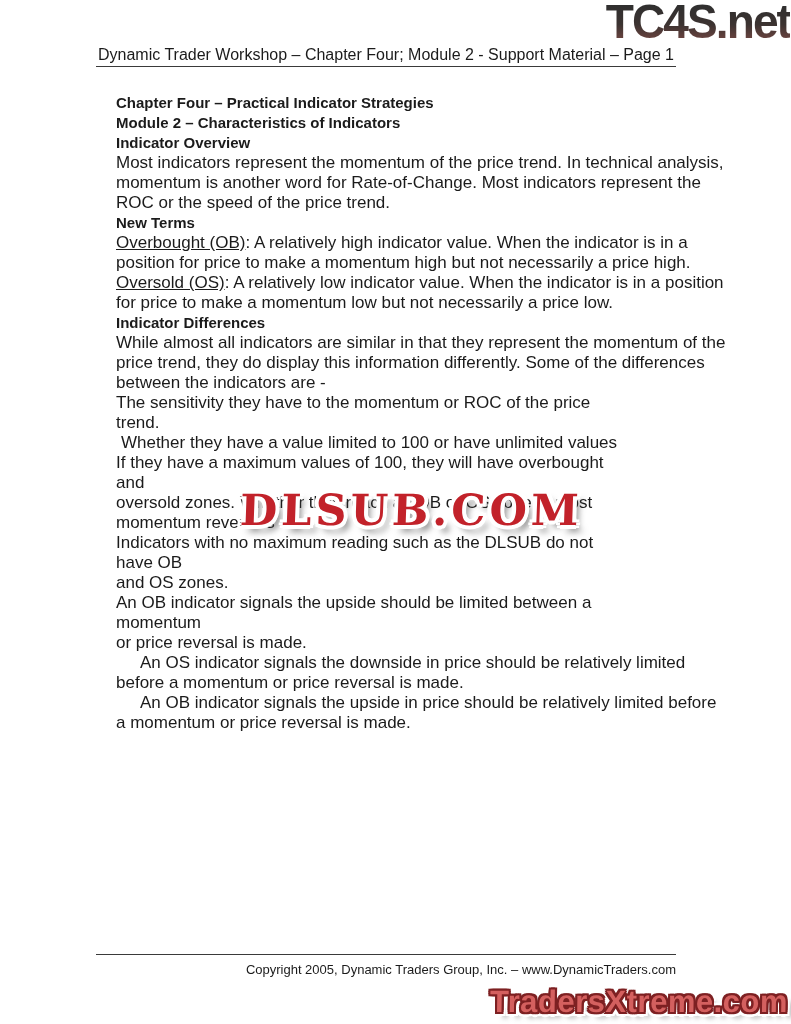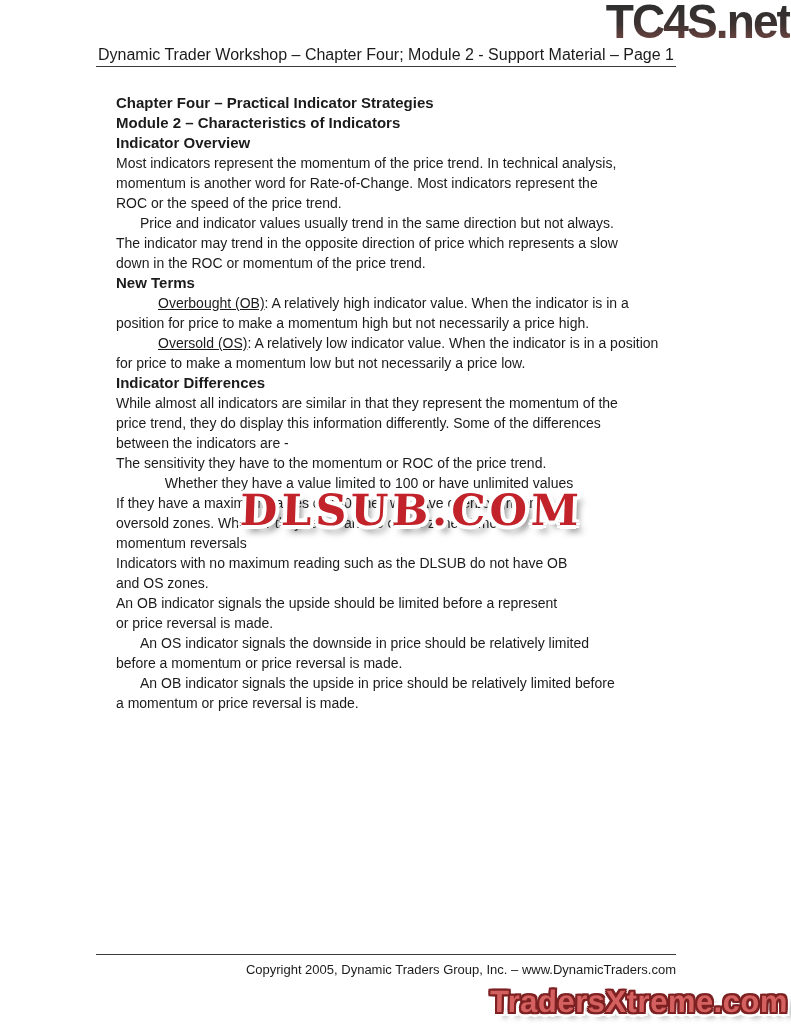--- a/index.html
+++ b/index.html
@@ -50,21 +50,21 @@
   }
 
   
   .doc {
     position: relative;
     padding: 93px 53px 0 116px;
     z-index: 1;
   }
   .doc p, .doc h2, .doc h3 {
     margin: 0;
-    font-size: 14px;
+    font-size: 17px;
     line-height: 20px;
     white-space: pre-line;
   }
   .doc h2, .doc h3 {
     font-size: 15px;
     font-weight: bold;
     white-space: nowrap;
   }
   .module        { margin-top: 8px; }
   .h-overview    { margin-top: 34px; }
@@ -76,21 +76,21 @@
   .h-diff        { margin-top: 34px; }
   .p-intro       { margin-top: 7px; }
   .list-item     { margin-left: 24px; max-width: 506px; }
   .li1           { margin-top: 5px; }
   .li2           { margin-top: 7px; text-align: center; }
   .li3           { margin-top: 8px; }
   .li4           { margin-top: 6px; }
   .li5           { margin-top: 6px; }
   .p-os2         { margin-top: 34px; text-indent: 24px; }
   .p-ob2         { margin-top: 6px; text-indent: 24px; }
-  .term          { text-decoration: underline; margin-left: 42px; }
+  .term          { text-decoration: underline; }
 
   
   .dlsub {
     position: absolute;
     left: 240px; top: 486px;
     z-index: 10;
     font-family: "DejaVu Serif", serif;
     font-size: 43px;
     font-weight: bold;
     letter-spacing: 4px;
@@ -152,43 +152,40 @@
   <div class="tc4s">TC4S.net</div>
 
   <div class="doc">
     <h2 class="chapter">Chapter Four – Practical Indicator Strategies</h2>
     <h2 class="module">Module 2 – Characteristics of Indicators</h2>
 
     <h3 class="h-overview">Indicator Overview</h3>
     <p class="p1">Most indicators represent the momentum of the price trend. In technical analysis,
 momentum is another word for Rate-of-Change. Most indicators represent the
 ROC or the speed of the price trend.</p>
-    <p class="p2">Price and indicator values usually trend in the same direction but not always.
-The indicator may trend in the opposite direction of price which represents a slow
-down in the ROC or momentum of the price trend.</p>
 
     <h3 class="h-terms">New Terms</h3>
     <p class="p-ob"><span class="term">Overbought (OB)</span><span>: A relatively high indicator value. When the indicator is in a
 position for price to make a momentum high but not necessarily a price high.</span></p>
     <p class="p-os"><span class="term">Oversold (OS)</span><span>: A relatively low indicator value. When the indicator is in a position
 for price to make a momentum low but not necessarily a price low.</span></p>
 
     <h3 class="h-diff">Indicator Differences</h3>
     <p class="p-intro">While almost all indicators are similar in that they represent the momentum of the
 price trend, they do display this information differently. Some of the differences
 between the indicators are -</p>
 
     <p class="list-item li1">The sensitivity they have to the momentum or ROC of the price trend.</p>
     <p class="list-item li2">Whether they have a value limited to 100 or have unlimited values</p>
     <p class="list-item li3">If they have a maximum values of 100, they will have overbought and
 oversold zones. Whether they reach an OB or OS zone at most
 momentum reversals</p>
     <p class="list-item li4">Indicators with no maximum reading such as the DLSUB do not have OB
 and OS zones.</p>
-    <p class="list-item li5">An OB indicator signals the upside should be limited before a represent
+    <p class="list-item li5">An OB indicator signals the upside should be limited between a momentum
 or price reversal is made.</p>
 
     <p class="p-os2">An OS indicator signals the downside in price should be relatively limited
 before a momentum or price reversal is made.</p>
     <p class="p-ob2">An OB indicator signals the upside in price should be relatively limited before
 a momentum or price reversal is made.</p>
   </div>
 
   <div class="dlsub">DLSUB.COM</div>
 

